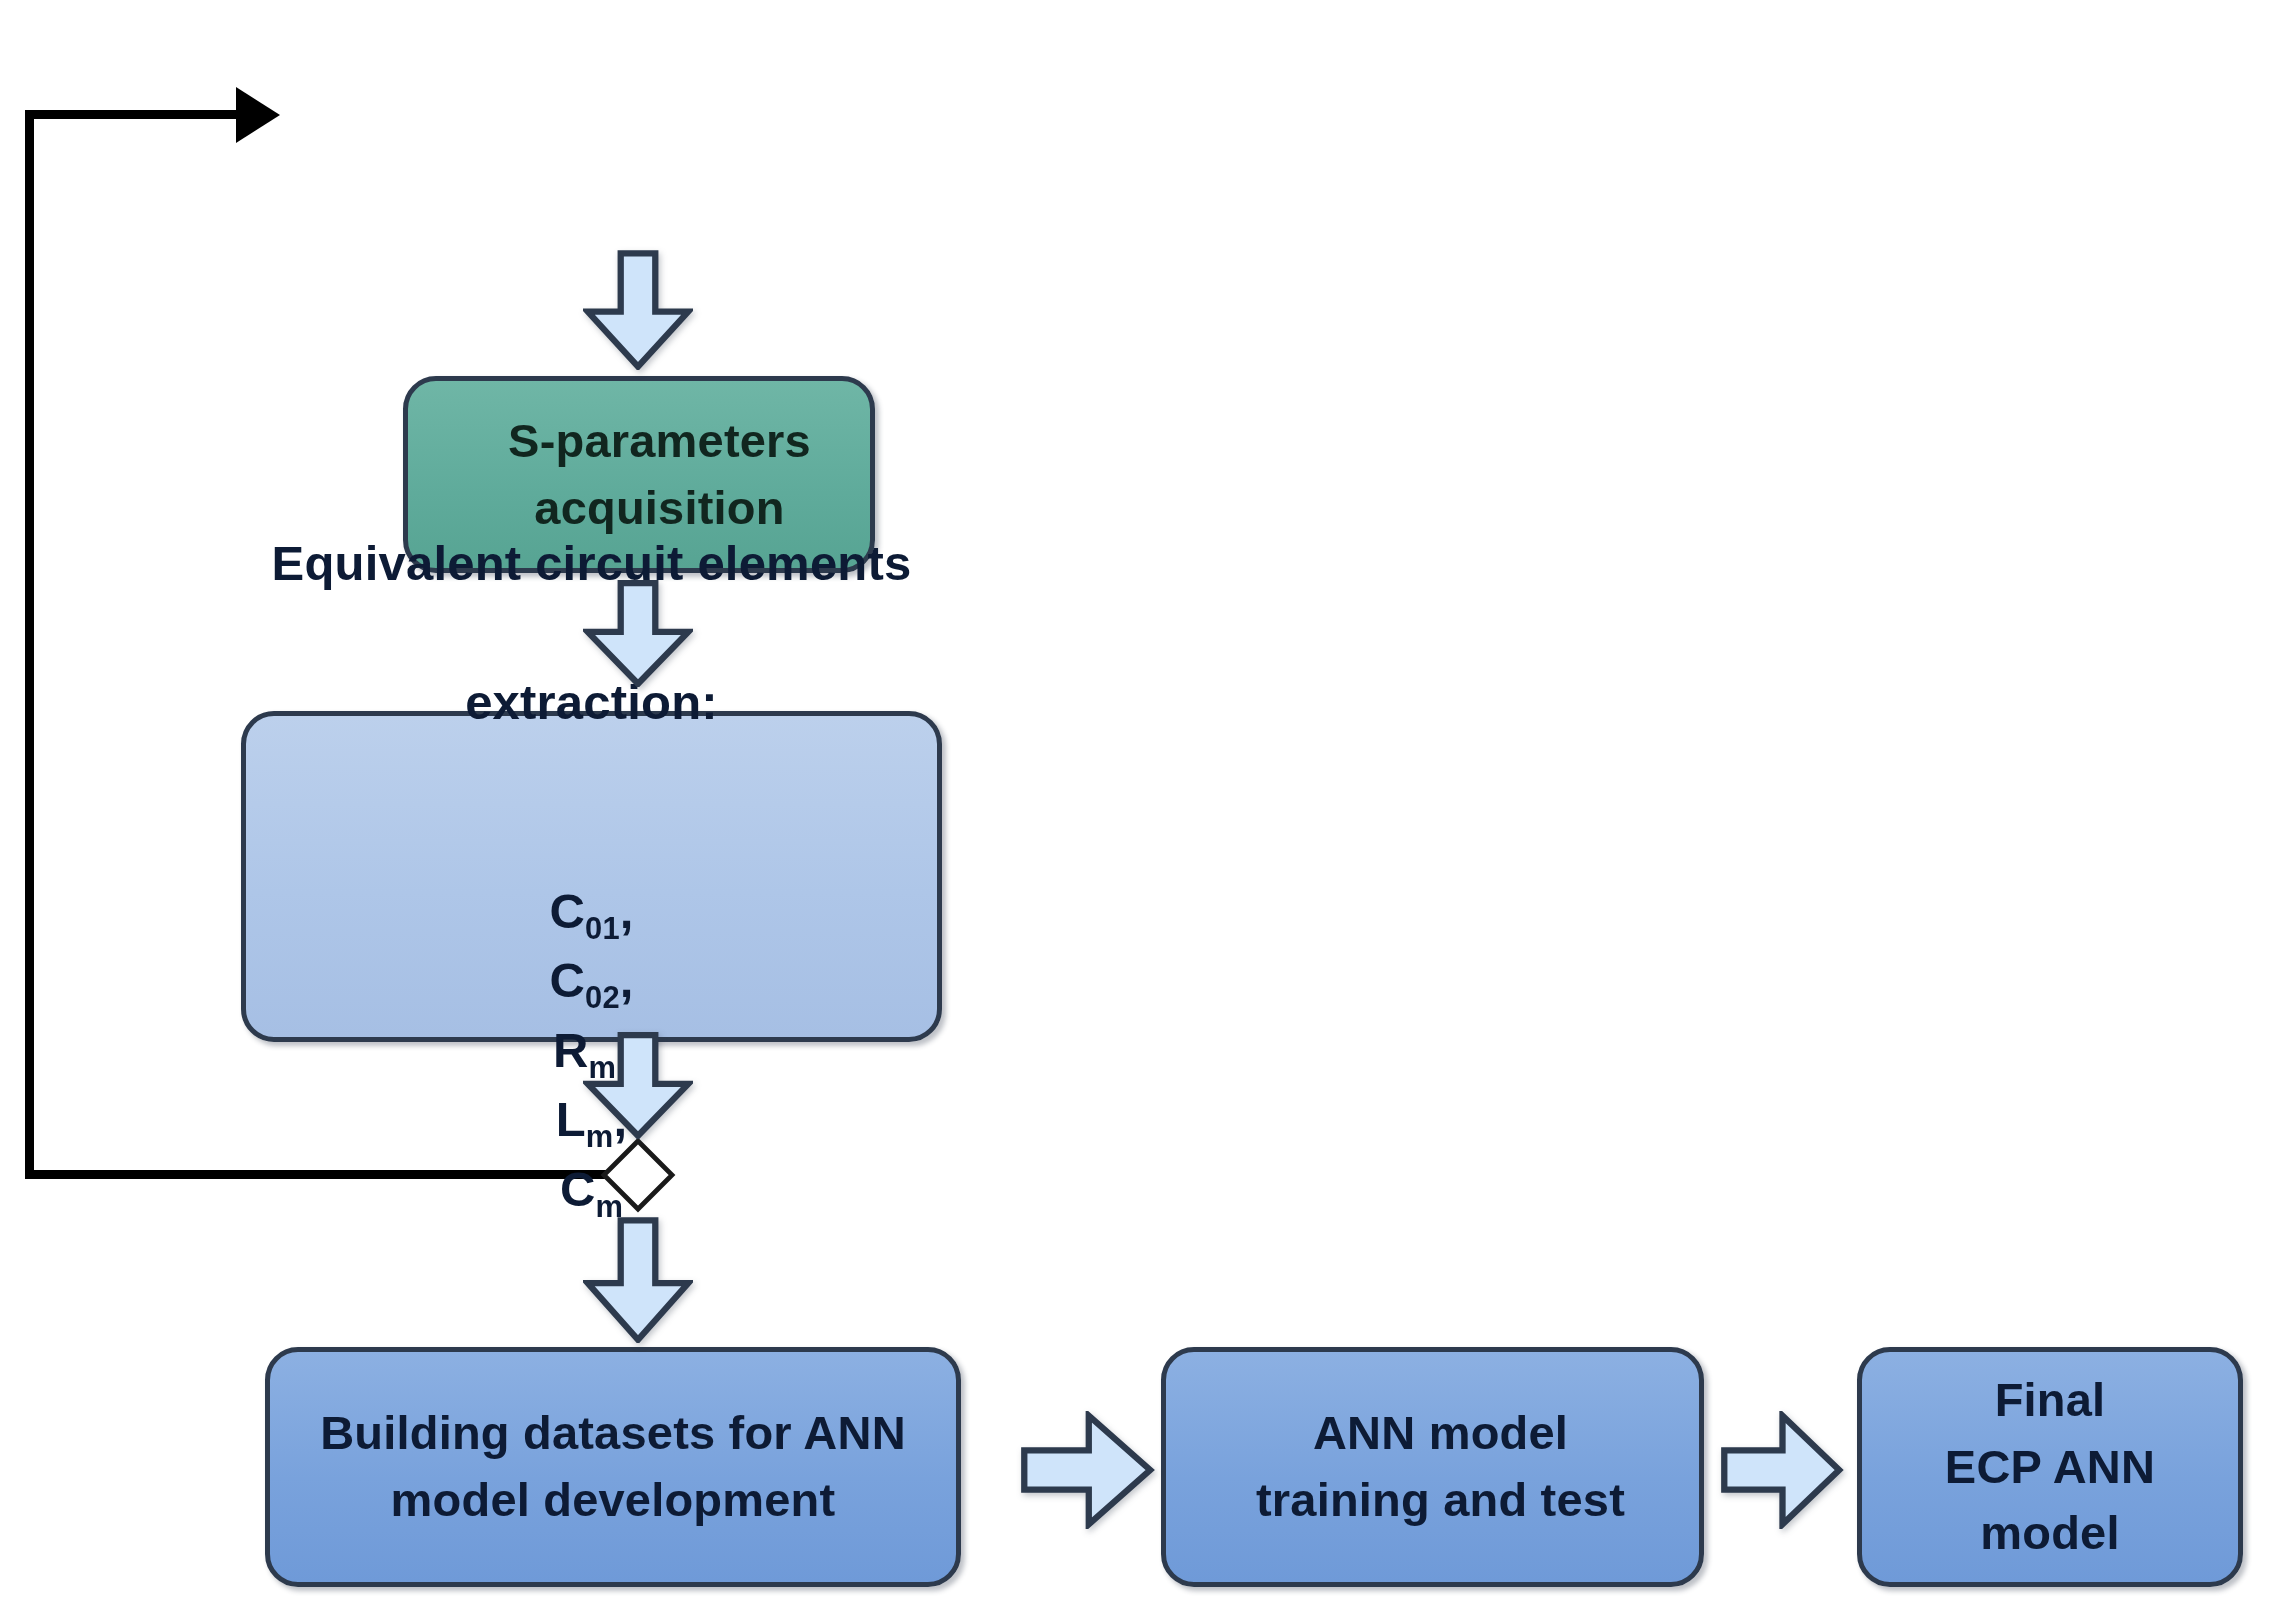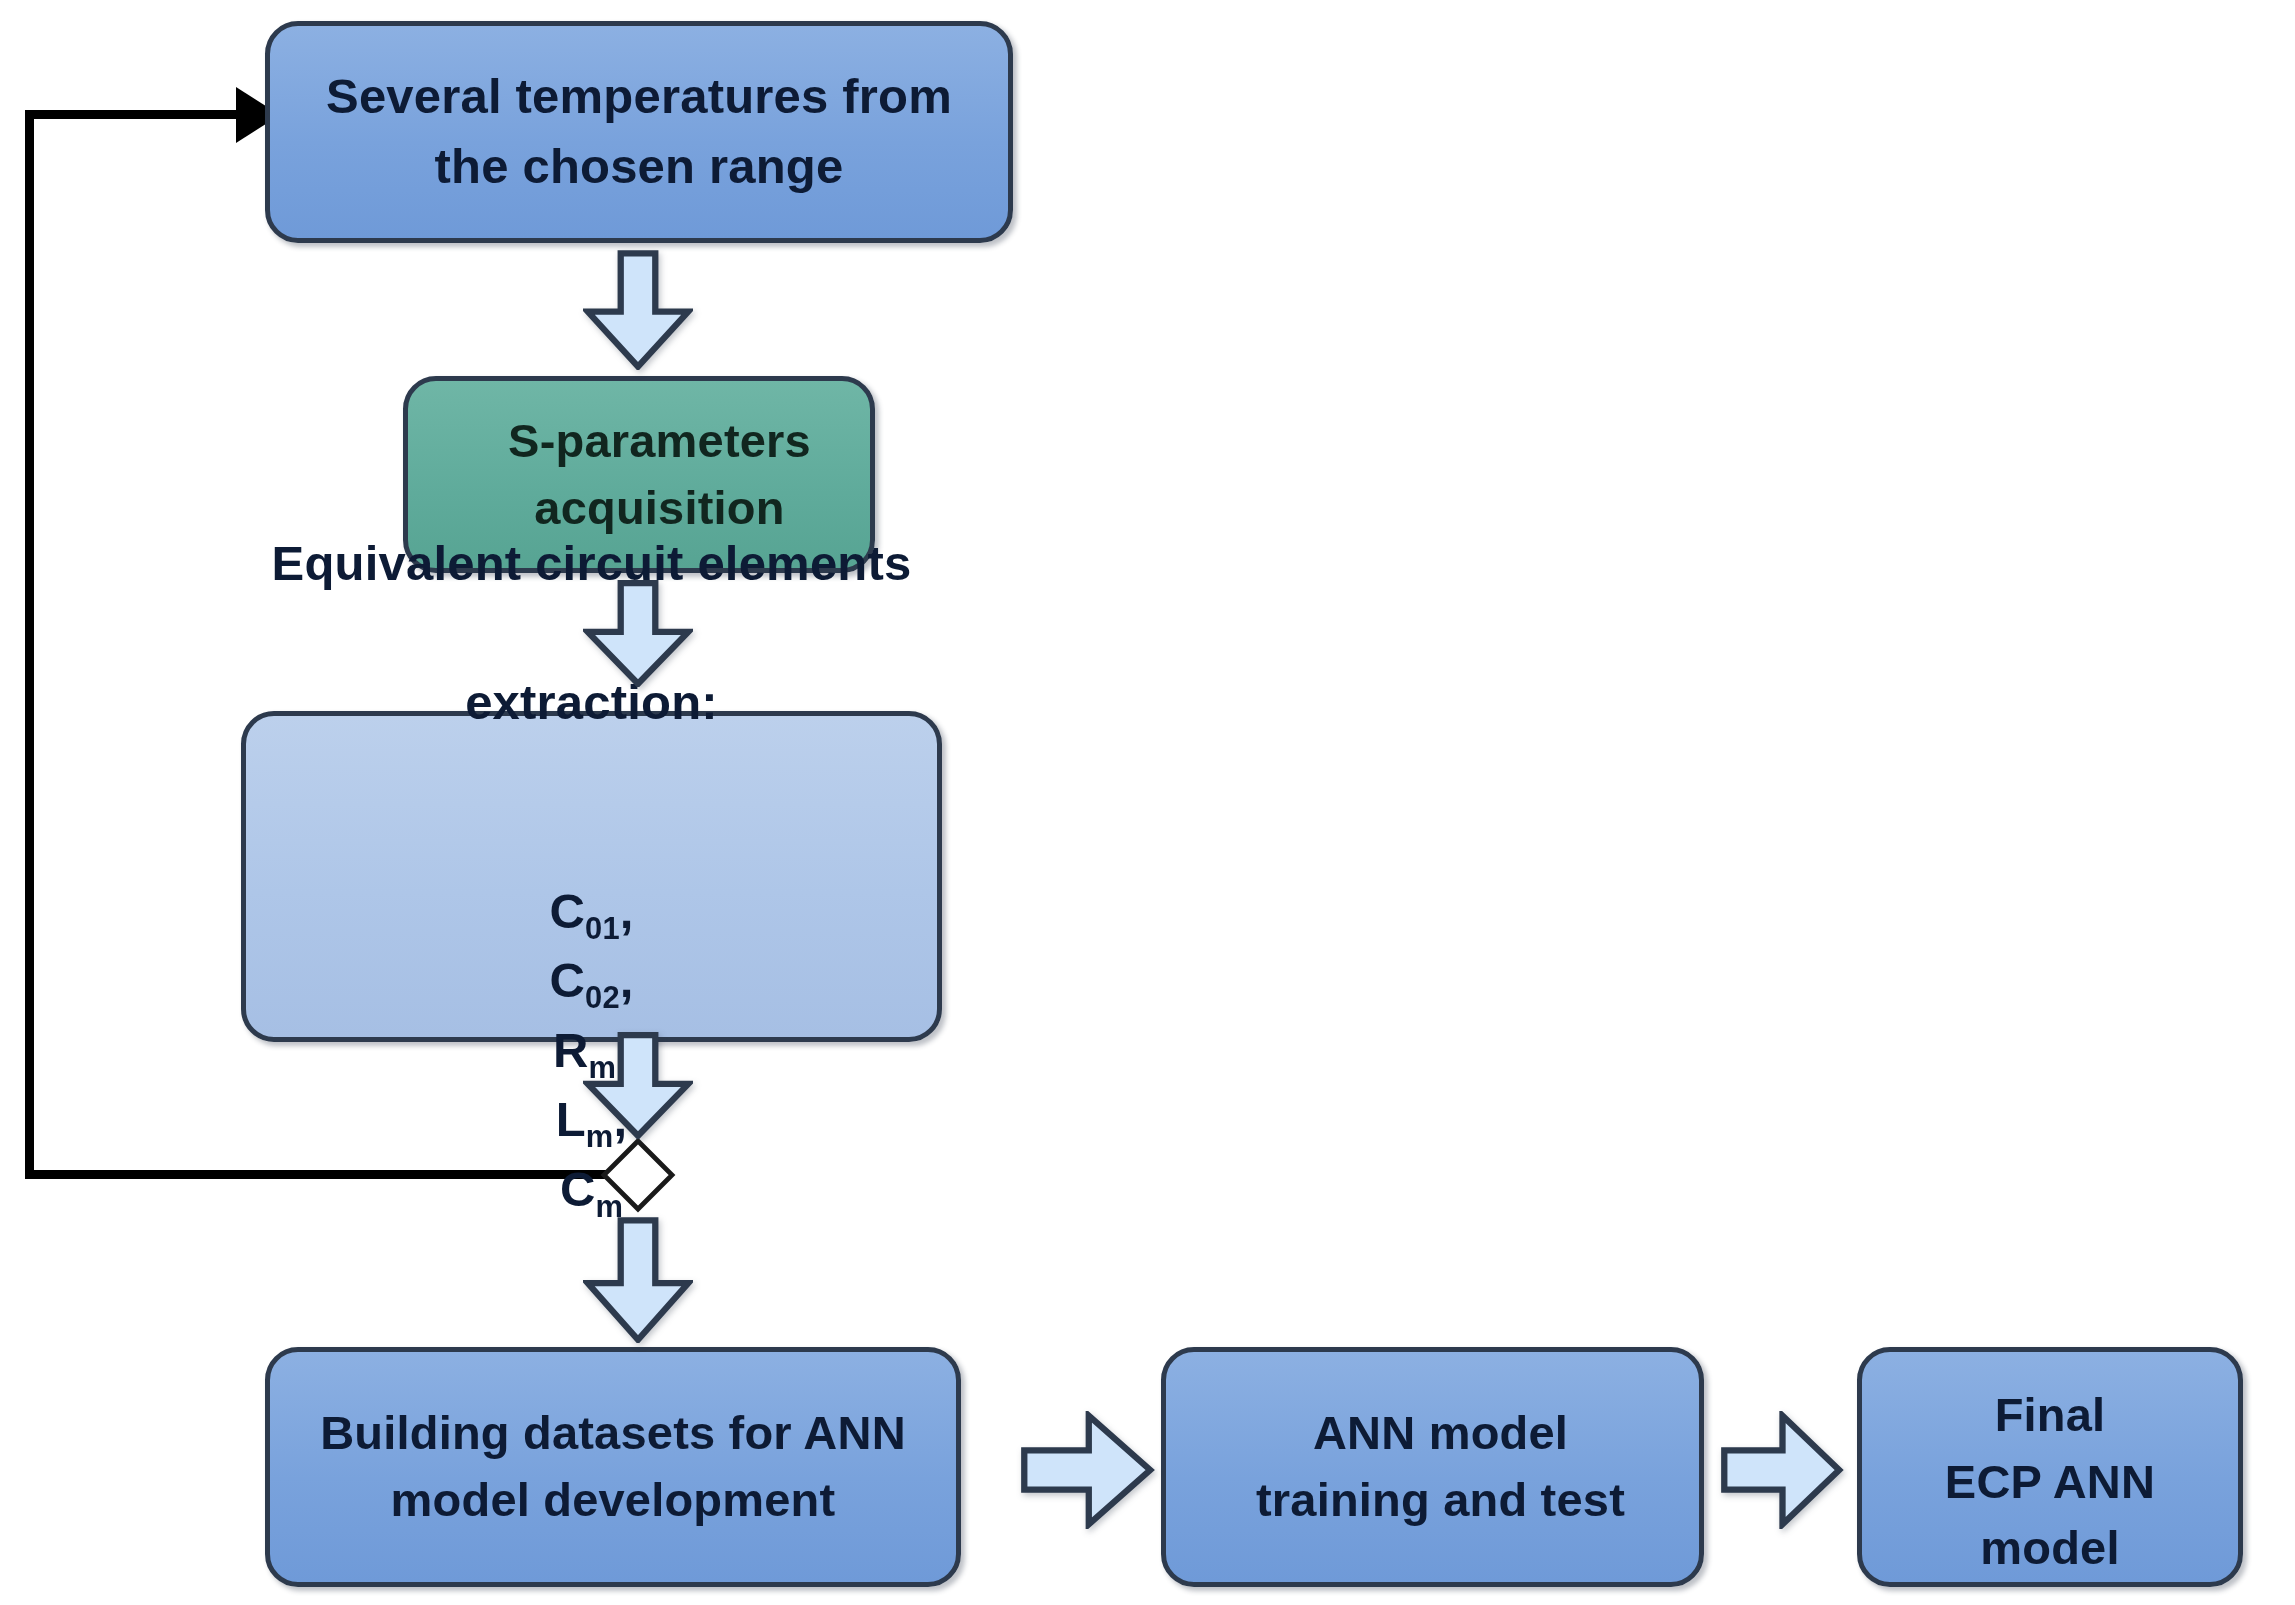--- a/index.html
+++ b/index.html
@@ -64,21 +64,20 @@
   #node-training {
     left: 1161px; top: 1347px; width: 543px;  height: 240px;
     background: linear-gradient(180deg,#8cb0e2 0%,#79a2dc 55%,#6f9ad8 100%);
     font-size: 47px;
     padding-left: 16px;
   }
   #node-final {
     left: 1857px; top: 1347px; width: 386px;  height: 240px;
     background: linear-gradient(180deg,#8cb0e2 0%,#79a2dc 55%,#6f9ad8 100%);
     font-size: 47px;
-    align-items: flex-end;
   }
   .sub {
     font-size: 0.63em;
     vertical-align: sub;
     line-height: 0;
     text-align: center;
   }
   
   .block-arrow {
     position: absolute;
@@ -105,24 +104,20 @@
 </head>
 <body>
 
 <div id="canvas">
 
   <div class="feedback-line" id="fb-horizontal-bot"></div>
   <div class="feedback-line" id="fb-vertical"></div>
   <div class="feedback-line" id="fb-horizontal-top"></div>
   <div id="fb-arrowhead"></div>
 
-  <div class="node" id="node-temperatures">
-    <span class="label">Several temperatures from
-the chosen range</span>
-  </div>
 
   <div class="node" id="node-sparams">
     <span class="label">S-parameters
 acquisition</span>
   </div>
 
   <div class="node" id="node-extraction">
     <span class="label">
       <span>Equivalent circuit elements</span><br>
       <span>extraction:</span><br>

